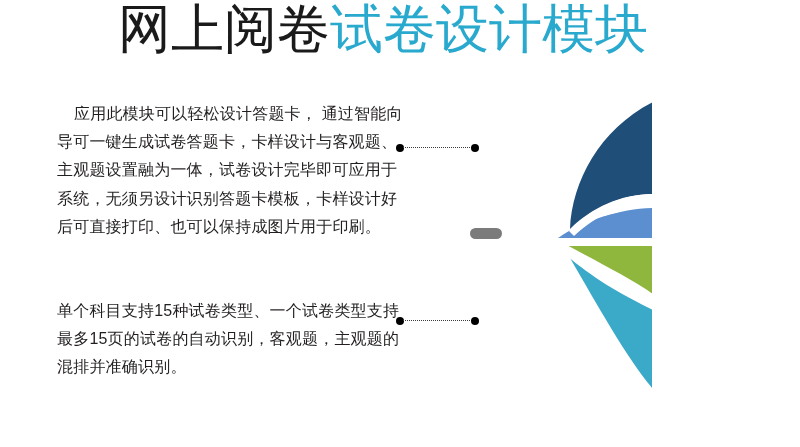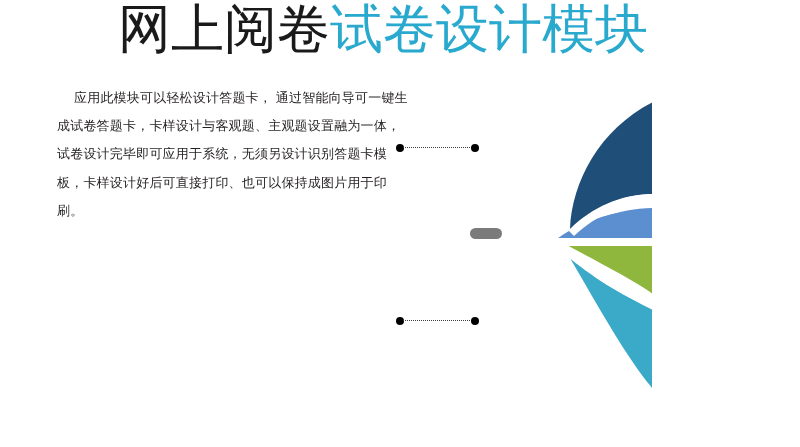--- a/index.html
+++ b/index.html
@@ -32,26 +32,27 @@
   .title-dark {
     color: #1a1a1a;
   }
   .title-accent {
     color: #29a9ce;
   }
 
   
   .para {
     position: absolute;
-    font-size: 13px;
+    font-size: 16px;
     line-height: 28.2px;
     color: #231f20;
     letter-spacing: 0.2px;
     width: 352px;
     text-align: left;
+    margin-top: 16px;
   }
   #para-1 {
     left: 57px;
     top: 84px;
   }
   #para-2 {
     left: 57px;
     top: 281px;
   }
   .para .indent {
@@ -110,20 +111,23 @@
 <div id="slide">
 
   <div id="title-block">
     <span class="title-dark">网上阅卷</span><span class="title-accent">试卷设计模块</span>
   </div>
 
   <div class="para" id="para-1">
     <span class="indent"></span><span>应用此模块可以轻松设计答题卡， 通过智能向导可一键生成试卷答题卡，卡样设计与客观题、主观题设置融为一体，试卷设计完毕即可应用于系统，无须另设计识别答题卡模板，卡样设计好后可直接打印、也可以保持成图片用于印刷。</span>
   </div>
 
+  <div class="para" id="para-2">
+    <span>单个科目支持15种试卷类型、一个试卷类型支持最多15页的试卷的自动识别，客观题，主观题的混排并准确识别。</span>
+  </div>
 
   <div class="connector" id="connector-1">
     <span class="dot"></span>
     <span class="dashline"></span>
     <span class="dot"></span>
   </div>
 
   <div class="connector" id="connector-2">
     <span class="dot"></span>
     <span class="dashline"></span>

